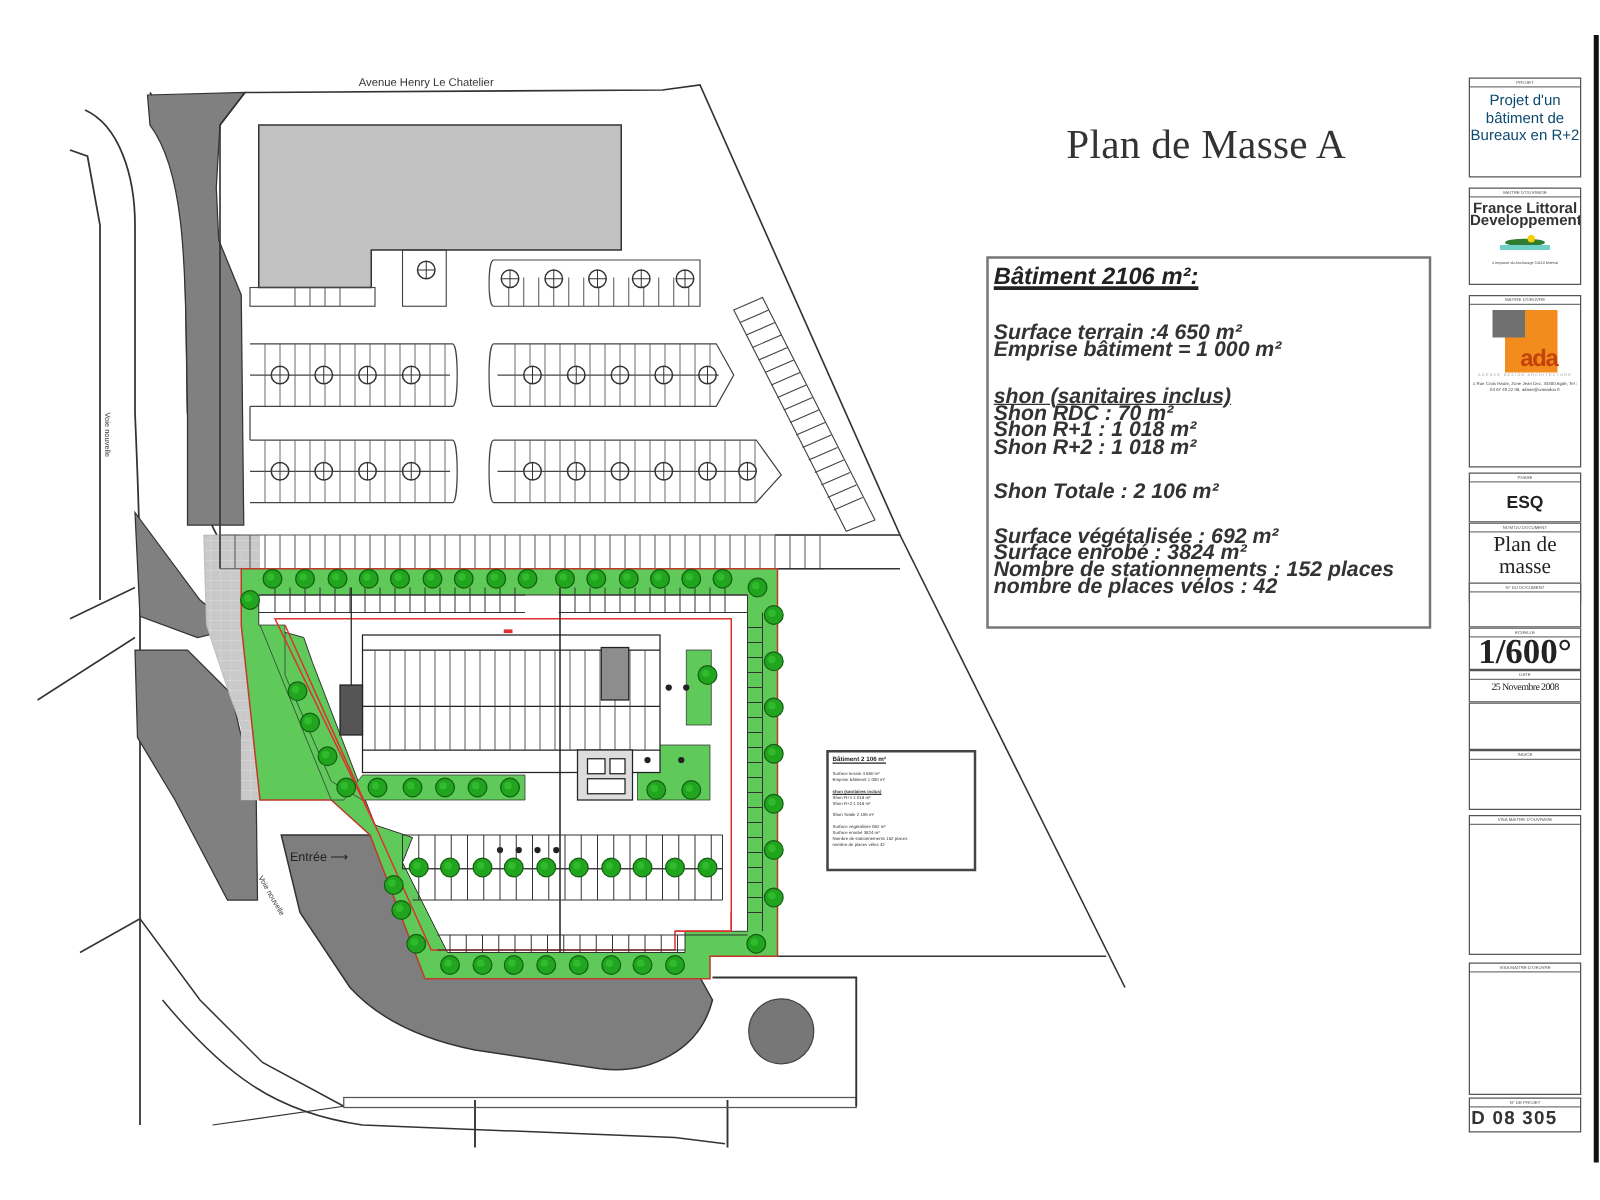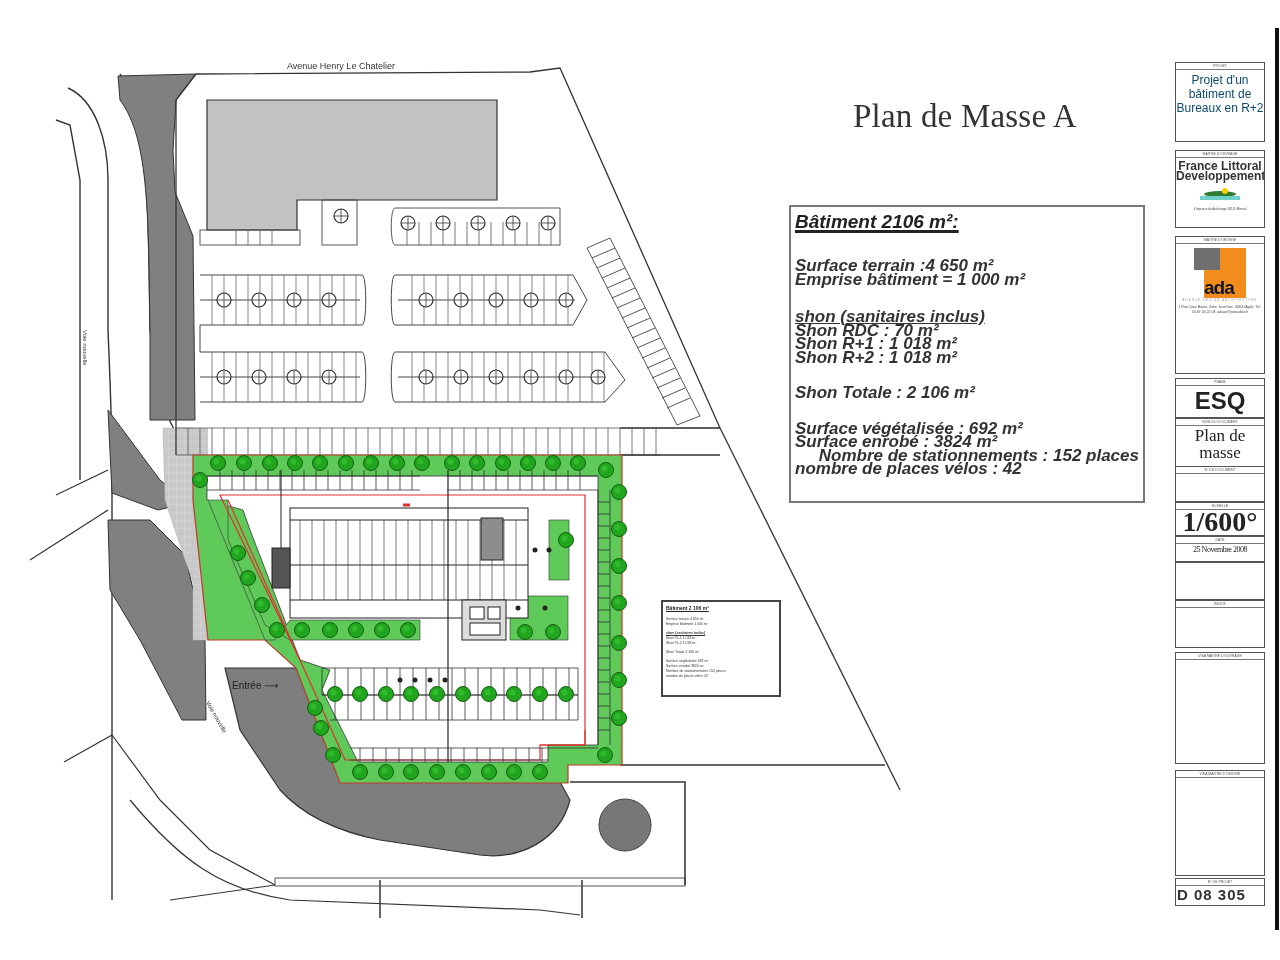--- a/index.html
+++ b/index.html
@@ -18,24 +18,24 @@
   .minibox .ml { font-size: 3.5px; line-height: 5px; color: #333; }
   .entree { position: absolute; left: 219px; top: 680px; font-size: 10px; color: #222; margin-left: 13px; }
   .cartouche { position: absolute; left: 1175px; width: 90px; border: 1.5px solid #555; box-sizing: border-box; background: #fff; text-align: center; overflow: hidden; }
   .cartouche .cap { font-size: 3.5px; color: #555; border-bottom: 1px solid #777; height: 6px; line-height: 6px; }
   .proj-title { font-size: 12px; line-height: 14px; color: #0c4a6e; padding-top: 3px; }
   .moa-title { font-size: 12px; font-weight: bold; line-height: 10px; color: #333; padding-top: 3px; }
   .moa-addr { font-size: 3px; color: #444; line-height: 4px; }
   .ada-logo { width: 52px; height: 50px; margin: 4px auto 0; position: relative; }
   .ada-logo .orange { position: absolute; left: 10px; top: 0; width: 42px; height: 50px; background: #f28c1c; }
   .ada-logo .grey2 { position: absolute; left: 0; top: 0; width: 26px; height: 22px; background: #707070; }
-  .ada-logo .txt { position: absolute; left: 10px; bottom: 0; width: 42px; text-align: left; color: #0f172a; font-size: 19px; font-weight: bold; line-height: 20px; letter-spacing: -1px; }
+  .ada-logo .txt { position: absolute; left: 10px; bottom: 0; width: 42px; text-align: right; color: #c2410c; font-size: 19px; font-weight: bold; line-height: 20px; letter-spacing: -1px; }
   .ada-sub { font-size: 3px; color: #999; letter-spacing: 1px; line-height: 4px; }
   .ada-addr { font-size: 3.5px; color: #444; line-height: 5px; margin-top: 3px; }
-  .esq { font-size: 24px; font-weight: bold; color: #222; line-height: 24px; margin-top: 3px; }
+  .esq { font-size: 14px; font-weight: bold; color: #222; line-height: 24px; margin-top: 3px; }
   .doc-name { font-family: "Liberation Serif", serif; font-size: 17px; line-height: 17px; color: #222; margin-top: 1px; }
   .echelle { font-family: "Liberation Serif", serif; font-size: 28px; font-weight: bold; color: #222; line-height: 24px; }
   .date { font-family: "Liberation Serif", serif; font-size: 8px; letter-spacing: -0.5px; color: #222; line-height: 12px; }
   .num { font-size: 15px; font-weight: bold; color: #333; text-align: left; padding-left: 1px; line-height: 18px; letter-spacing: 1px; }
   .right-rule { position: absolute; left: 1275px; top: 28px; width: 4px; height: 902px; background: #111; }
 </style>
 </head>
 <body>
 
 <svg class="plan" viewBox="0 0 1280 960" xmlns="http://www.w3.org/2000/svg">
@@ -318,21 +318,21 @@
   <div class="gap-m"></div>
   <div class="line sub">shon (sanitaires inclus)</div>
   <div class="line">Shon RDC : 70 m²</div>
   <div class="line">Shon R+1 : 1 018 m²</div>
   <div class="line">Shon R+2 : 1 018 m²</div>
   <div class="gap-l"></div>
   <div class="line">Shon Totale : 2 106 m²</div>
   <div class="gap-l"></div>
   <div class="line">Surface végétalisée : 692 m²</div>
   <div class="line">Surface enrobé : 3824 m²</div>
-  <div class="line" style="font-weight:normal;font-weight:bold;text-align:right;">Nombre de stationnements : 152 places</div>
+  <div class="line" style="font-weight:normal;font-weight:bold;">Nombre de stationnements : 152 places</div>
   <div class="line">nombre de places vélos : 42</div>
 </div>
 
 <div class="minibox">
   <div class="mh">Bâtiment 2 106 m²</div>
   <div style="height:6px"></div>
   <div class="ml">Surface terrain 4 650 m²</div>
   <div class="ml">Emprise bâtiment 1 000 m²</div>
   <div style="height:4px"></div>
   <div class="ml" style="font-weight:bold;text-decoration:underline;">shon (sanitaires inclus)</div>

